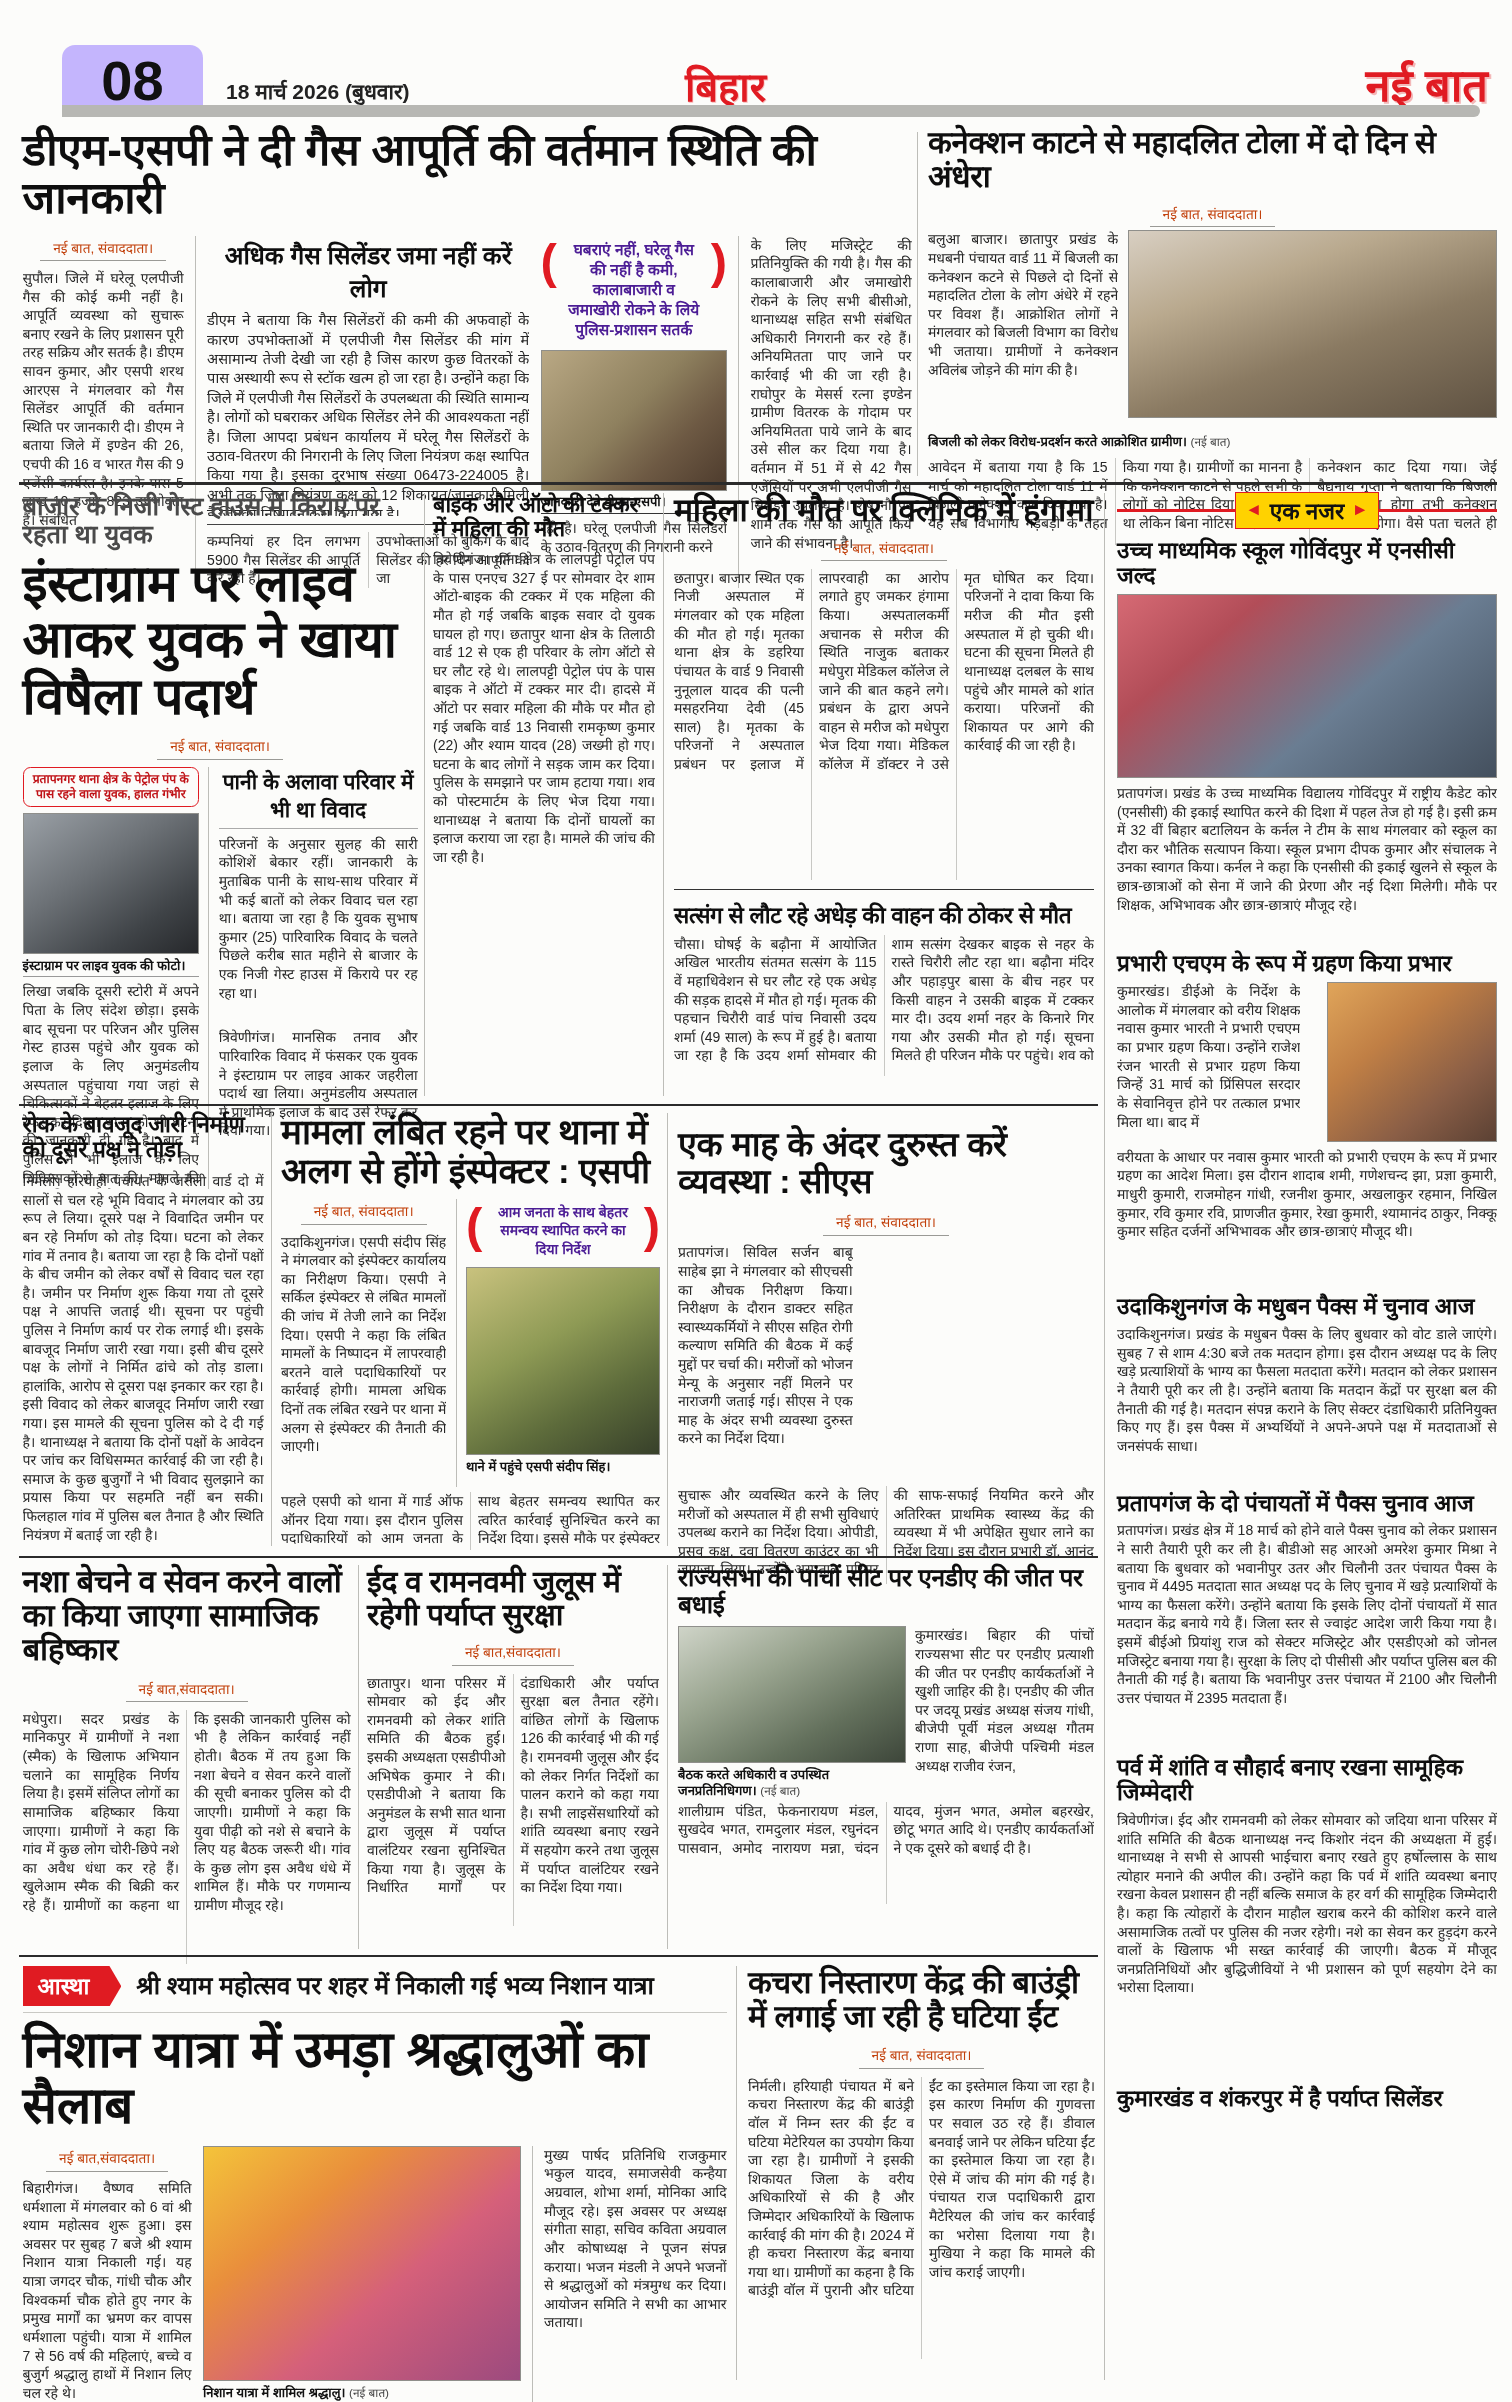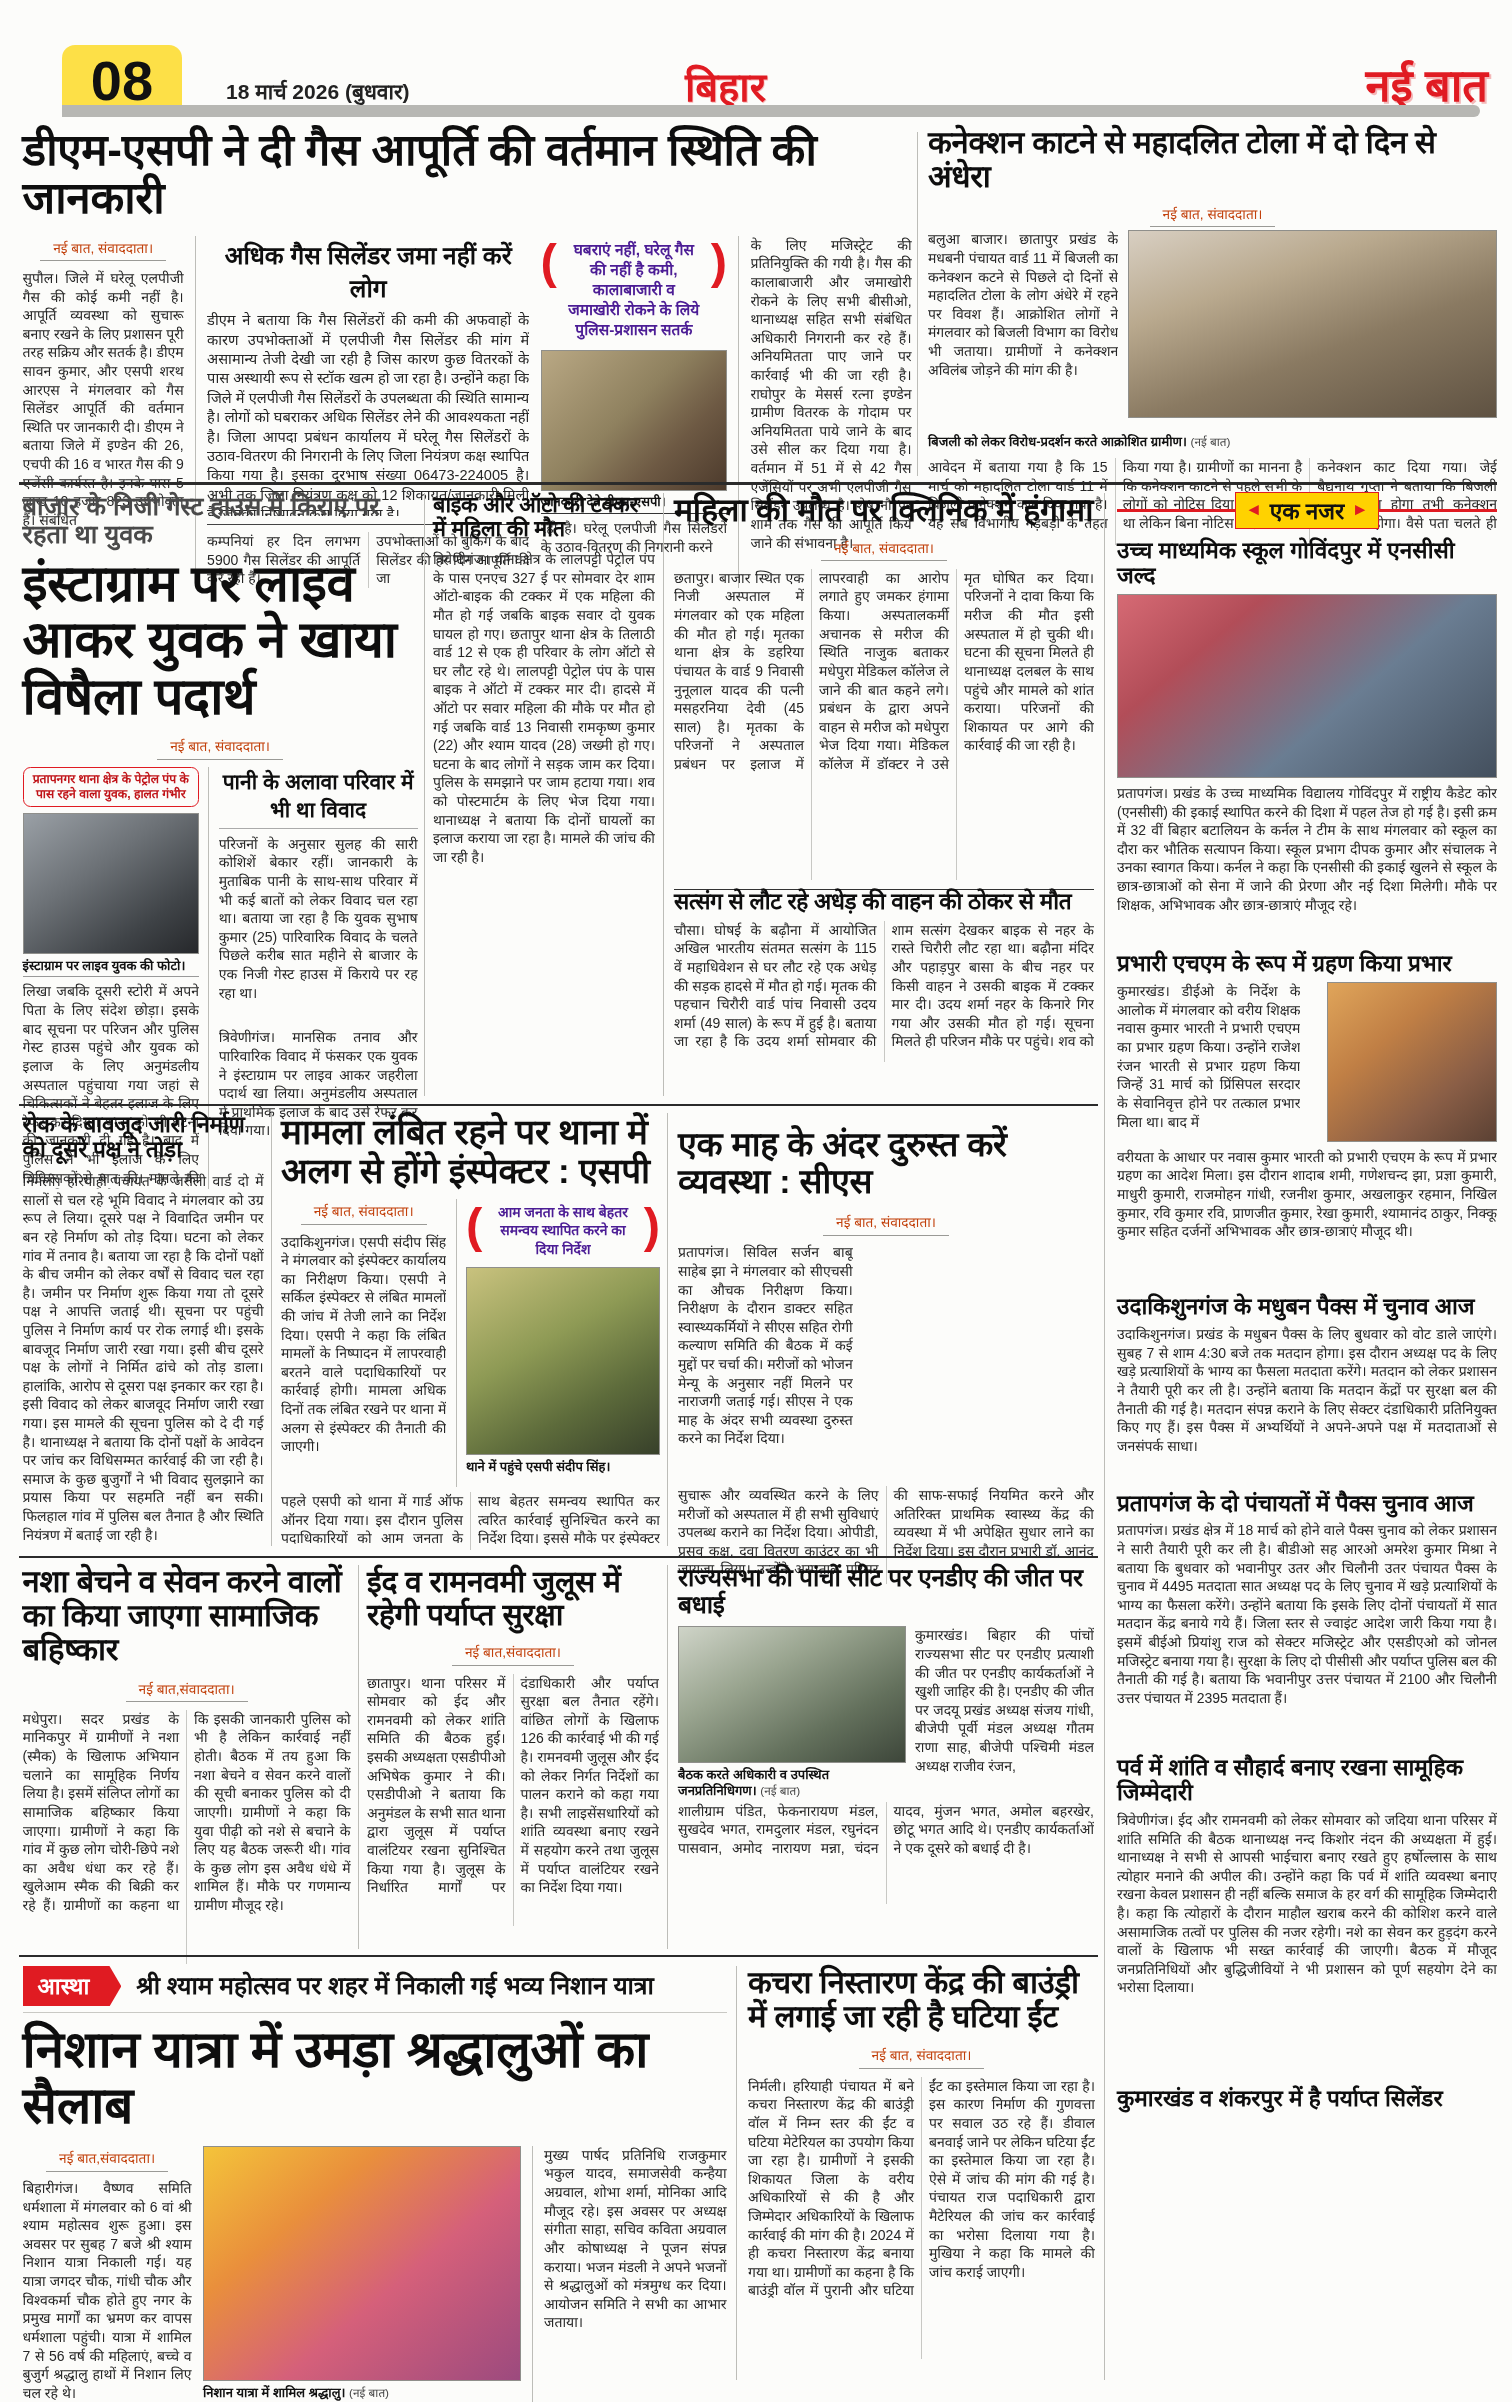--- a/index.html
+++ b/index.html
@@ -24,21 +24,21 @@
   .hrule{background:#2b2b2b;height:2.8px;}
   .subhead{font-weight:bold;text-align:center;color:#0e0e0e;}
   .rail-hl{font-size:22.6px;font-weight:bold;line-height:1.12;margin:9.4px 0 5.6px;color:#0e0e0e;}
   .flexrow{display:flex;}
 </style>
 </head>
 <body>
 
 <div id="paper">
 
-  <div class="abs" style="left:62px;top:45px;width:120px;height:72px;background:#fde047;border-radius:13px 13px 0 0;">
+  <div class="abs" style="left:62px;top:45px;width:141px;height:72px;background:#c4b5fd;border-radius:13px 13px 0 0;">
     <div style="font-size:56px;font-weight:bold;color:#111;text-align:center;line-height:72px;">08</div>
   </div>
   <div class="abs" style="left:226px;top:77px;font-size:21px;font-weight:bold;color:#222;">18 मार्च 2026 (बुधवार)</div>
   <div class="abs" style="left:650px;top:58px;width:151px;text-align:center;font-size:40px;font-weight:bold;color:#e01b22;text-shadow:0.9px 0.9px 0 #f9bcbc;">बिहार</div>
   <div class="abs" style="left:1281px;top:53px;width:207px;text-align:right;font-size:45px;font-weight:bold;color:#e01b22;text-shadow:1.9px 1.9px 0 #f3b8b8;">नई बात</div>
   <div class="abs" style="left:62px;top:105px;width:1418px;height:12.2px;background:#b7b7b3;border-radius:0 7.5px 7.5px 0;"></div>
 
   <div class="abs" style="left:22.6px;top:126px;width:889px;">
     <h1 class="hl" style="font-size:44px;">डीएम-एसपी ने दी गैस आपूर्ति की वर्तमान स्थिति की जानकारी</h1>
     <div class="flexrow" style="margin-top:13px;gap:11.3px;">
@@ -114,21 +114,21 @@
     <h2 class="hl" style="font-size:21.7px;">बाइक और ऑटो की टक्कर में महिला की मौत</h2>
     <div class="body-txt" style="margin-top:9.4px;height:527px;">त्रिवेणीगंज। थाना क्षेत्र के लालपट्टी पेट्रोल पंप के पास एनएच 327 ई पर सोमवार देर शाम ऑटो-बाइक की टक्कर में एक महिला की मौत हो गई जबकि बाइक सवार दो युवक घायल हो गए। छतापुर थाना क्षेत्र के तिलाठी वार्ड 12 से एक ही परिवार के लोग ऑटो से घर लौट रहे थे। लालपट्टी पेट्रोल पंप के पास बाइक ने ऑटो में टक्कर मार दी। हादसे में ऑटो पर सवार महिला की मौके पर मौत हो गई जबकि वार्ड 13 निवासी रामकृष्ण कुमार (22) और श्याम यादव (28) जख्मी हो गए। घटना के बाद लोगों ने सड़क जाम कर दिया। पुलिस के समझाने पर जाम हटाया गया। शव को पोस्टमार्टम के लिए भेज दिया गया। थानाध्यक्ष ने बताया कि दोनों घायलों का इलाज कराया जा रहा है। मामले की जांच की जा रही है।</div>
   </div>
 
   <div class="abs vrule" style="left:663px;top:493px;height:603px;"></div>
 
   <div class="abs" style="left:674px;top:493px;width:420px;">
     <h1 class="hl" style="font-size:32px;">महिला की मौत पर क्लिनिक में हंगामा</h1>
     <div class="byline" style="margin-top:7.5px;"><span>नई बात, संवाददाता।</span></div>
     <div class="body-txt cols3" style="margin-top:7.5px;height:311px;">छतापुर। बाजार स्थित एक निजी अस्पताल में मंगलवार को एक महिला की मौत हो गई। मृतका थाना क्षेत्र के डहरिया पंचायत के वार्ड 9 निवासी नुनूलाल यादव की पत्नी मसहरनिया देवी (45 साल) है। मृतका के परिजनों ने अस्पताल प्रबंधन पर इलाज में लापरवाही का आरोप लगाते हुए जमकर हंगामा किया। अस्पतालकर्मी अचानक से मरीज की स्थिति नाजुक बताकर मधेपुरा मेडिकल कॉलेज ले जाने की बात कहने लगे। प्रबंधन के द्वारा अपने वाहन से मरीज को मधेपुरा भेज दिया गया। मेडिकल कॉलेज में डॉक्टर ने उसे मृत घोषित कर दिया। परिजनों ने दावा किया कि मरीज की मौत इसी अस्पताल में हो चुकी थी। घटना की सूचना मिलते ही थानाध्यक्ष दलबल के साथ पहुंचे और मामले को शांत कराया। परिजनों की शिकायत पर आगे की कार्रवाई की जा रही है।</div>
-    <div style="border-top:1.9px solid #333;margin-top:9.4px;padding-top:0;">
+    <div style="border-top:1.9px solid #333;margin-top:9.4px;padding-top:14px;">
       <h2 class="hl" style="font-size:22.6px;">सत्संग से लौट रहे अधेड़ की वाहन की ठोकर से मौत</h2>
       <div class="body-txt cols2" style="margin-top:5.6px;height:141px;">चौसा। घोषई के बढ़ौना में आयोजित अखिल भारतीय संतमत सत्संग के 115 वें महाधिवेशन से घर लौट रहे एक अधेड़ की सड़क हादसे में मौत हो गई। मृतक की पहचान चिरौरी वार्ड पांच निवासी उदय शर्मा (49 साल) के रूप में हुई है। बताया जा रहा है कि उदय शर्मा सोमवार की शाम सत्संग देखकर बाइक से नहर के रास्ते चिरौरी लौट रहा था। बढ़ौना मंदिर और पहाड़पुर बासा के बीच नहर पर किसी वाहन ने उसकी बाइक में टक्कर मार दी। उदय शर्मा नहर के किनारे गिर गया और उसकी मौत हो गई। सूचना मिलते ही परिजन मौके पर पहुंचे। शव को पोस्टमार्टम के लिए भेज दिया गया है। मामले की जांच की जा रही है।</div>
     </div>
   </div>
 
   <div class="abs hrule" style="left:19px;top:1104px;width:1079px;height:1.9px;"></div>
 
   <div class="abs" style="left:22.6px;top:1113px;width:241px;">
     <h2 class="hl" style="font-size:22.6px;">रोक के बावजूद जारी निर्माण को दूसरे पक्ष ने तोड़ा</h2>
     <div class="body-txt" style="margin-top:9.4px;height:377px;">निर्मली। हरियाही पंचायत के जरौली वार्ड दो में सालों से चल रहे भूमि विवाद ने मंगलवार को उग्र रूप ले लिया। दूसरे पक्ष ने विवादित जमीन पर बन रहे निर्माण को तोड़ दिया। घटना को लेकर गांव में तनाव है। बताया जा रहा है कि दोनों पक्षों के बीच जमीन को लेकर वर्षों से विवाद चल रहा है। जमीन पर निर्माण शुरू किया गया तो दूसरे पक्ष ने आपत्ति जताई थी। सूचना पर पहुंची पुलिस ने निर्माण कार्य पर रोक लगाई थी। इसके बावजूद निर्माण जारी रखा गया। इसी बीच दूसरे पक्ष के लोगों ने निर्मित ढांचे को तोड़ डाला। हालांकि, आरोप से दूसरा पक्ष इनकार कर रहा है। इसी विवाद को लेकर बाजवूद निर्माण जारी रखा गया। इस मामले की सूचना पुलिस को दे दी गई है। थानाध्यक्ष ने बताया कि दोनों पक्षों के आवेदन पर जांच कर विधिसम्मत कार्रवाई की जा रही है। समाज के कुछ बुजुर्गों ने भी विवाद सुलझाने का प्रयास किया पर सहमति नहीं बन सकी। फिलहाल गांव में पुलिस बल तैनात है और स्थिति नियंत्रण में बताई जा रही है।</div>

